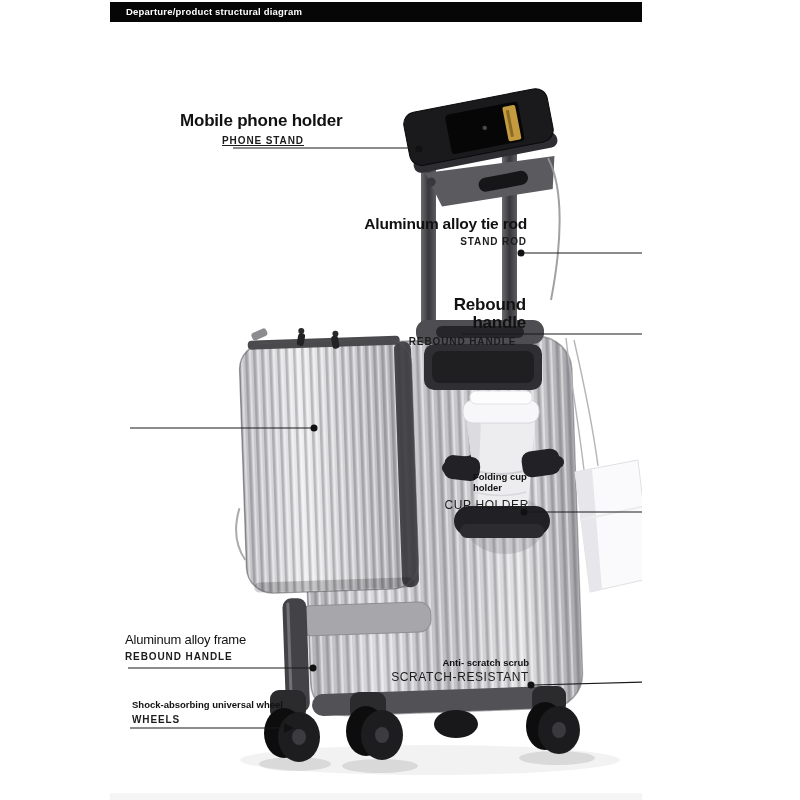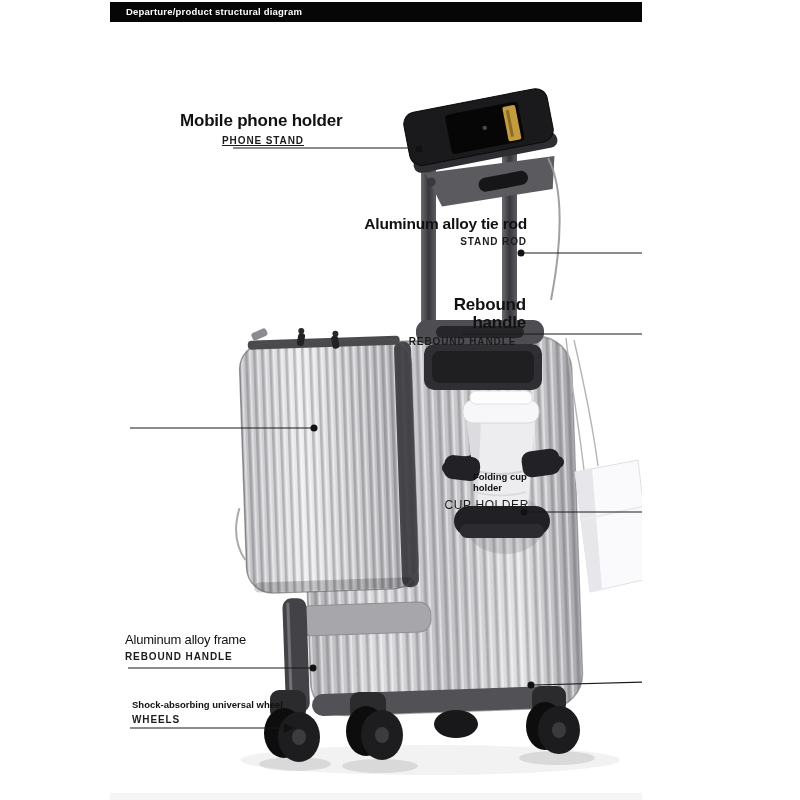--- a/index.html
+++ b/index.html
@@ -211,15 +211,19 @@
   <div class="callout" style="left:125px;top:633px;">
     <div class="t-md">Aluminum alloy frame</div>
     <div class="sub mt4">REBOUND HANDLE</div>
   </div>
 
   <div class="callout" style="left:132px;top:699px;">
     <div class="t-sm">Shock-absorbing universal wheel</div>
     <div class="sub mt4">WHEELS</div>
   </div>
 
+  <div class="callout r" style="right:113px;top:657px;width:160px;">
+    <div class="t-sm">Anti- scratch scrub</div>
+    <div class="sub-lg mt3">SCRATCH-RESISTANT</div>
+  </div>
 
   <div class="bottom-strip"></div>
 </div>
 
 </body></html>

